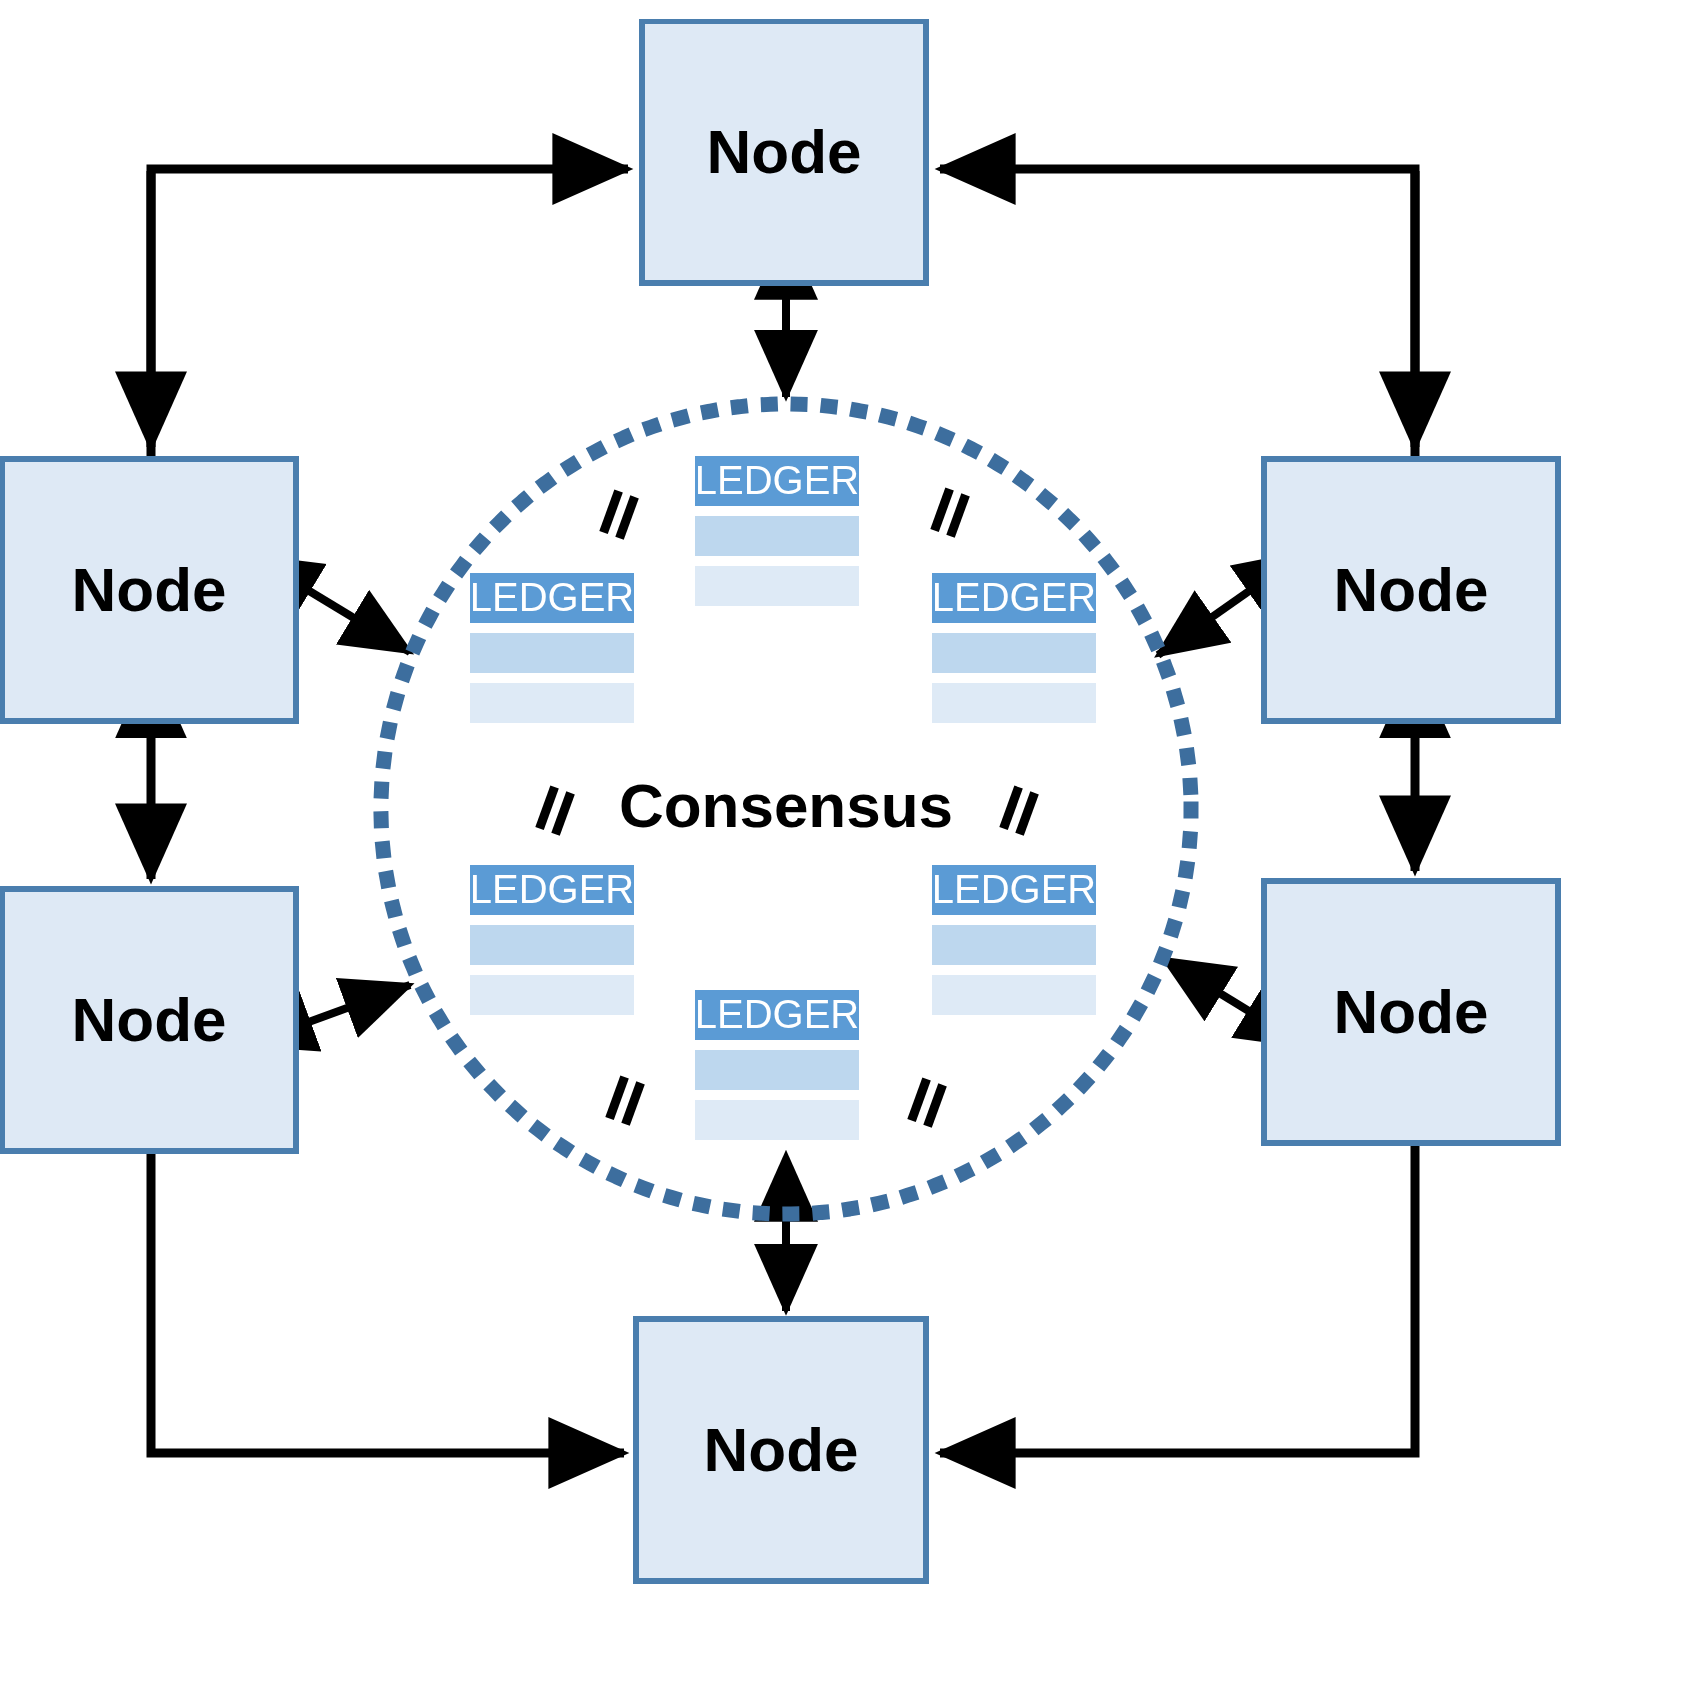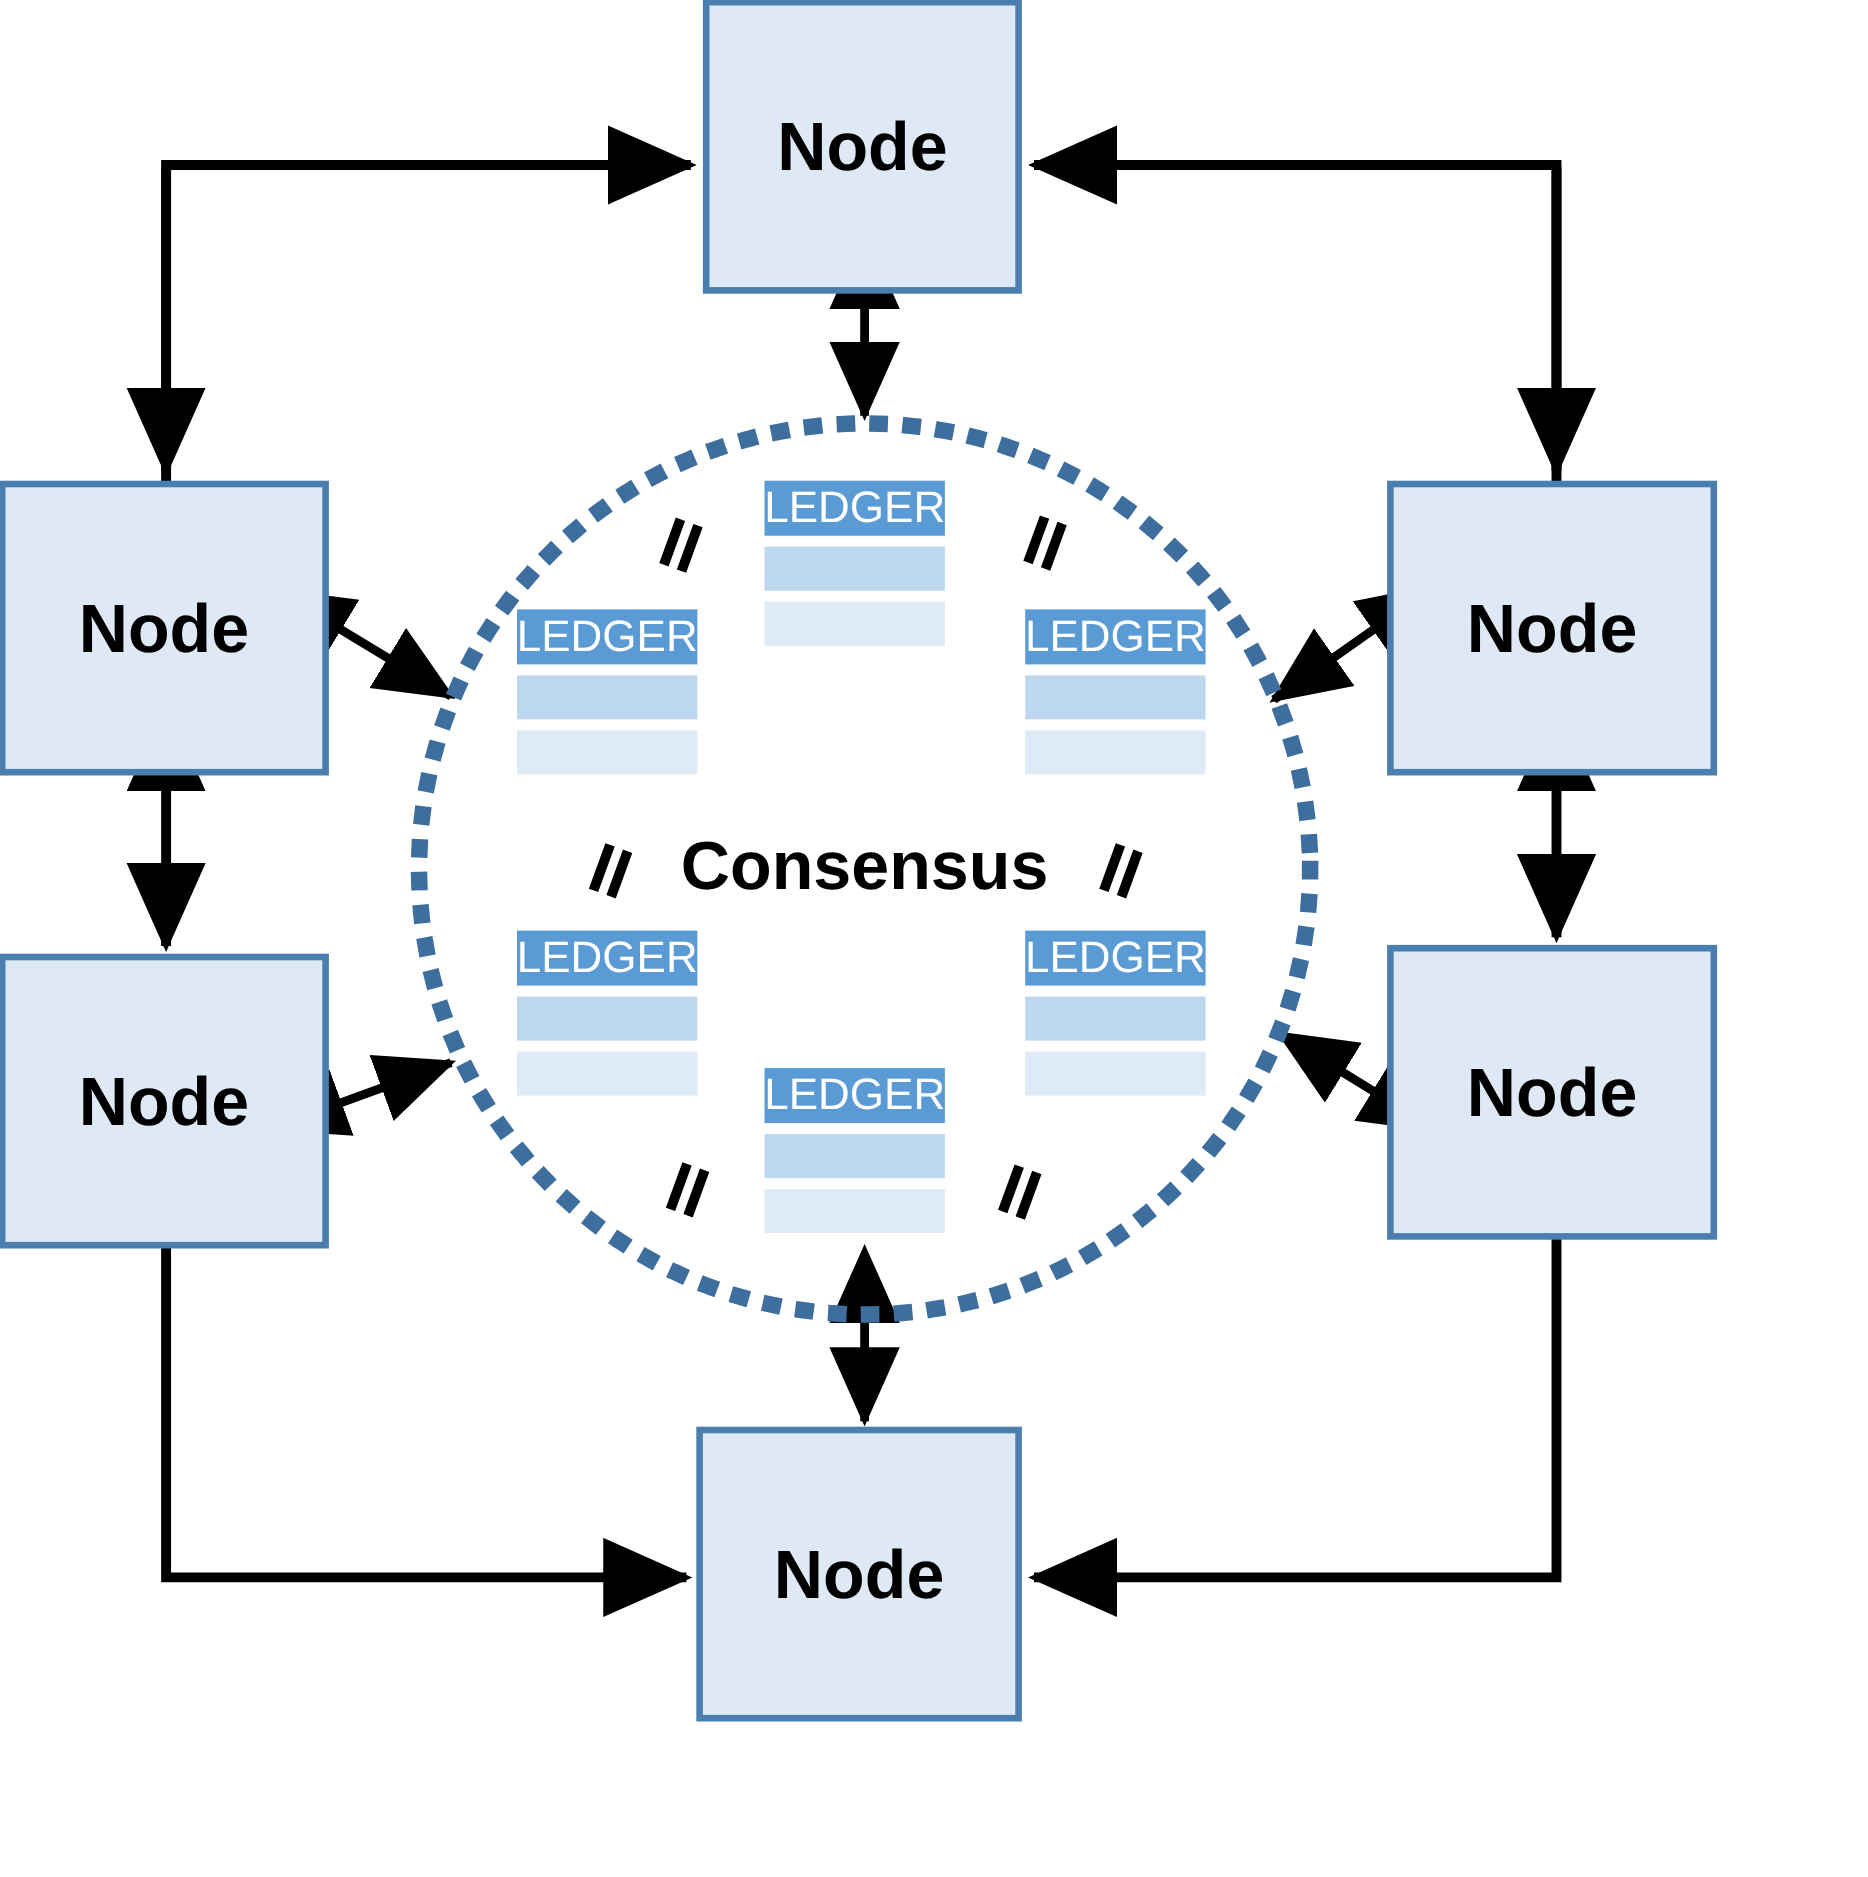--- a/index.html
+++ b/index.html
@@ -10,20 +10,21 @@
   body {
     width: 1698px;
     height: 1706px;
     font-family: "Liberation Sans", sans-serif;
     overflow: hidden;
   }
   #diagram-root {
     position: relative;
     width: 1698px;
     height: 1232px;
+    margin-top: 19px;
   }
   svg.canvas {
     position: absolute;
     top: 0;
     left: 0;
     width: 1698px;
     height: 1706px;
   }
   .node-label {
     font-family: "Liberation Sans", sans-serif;

